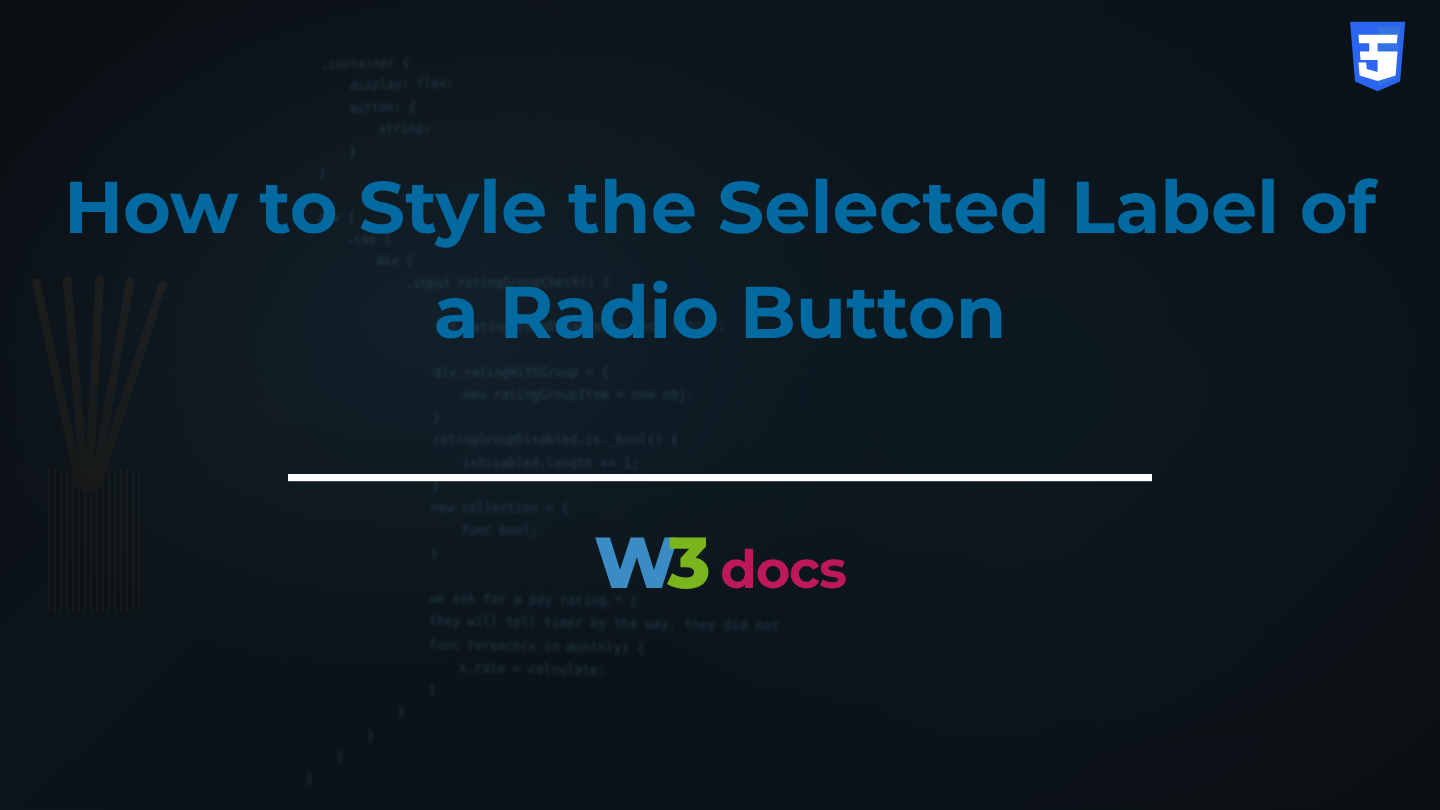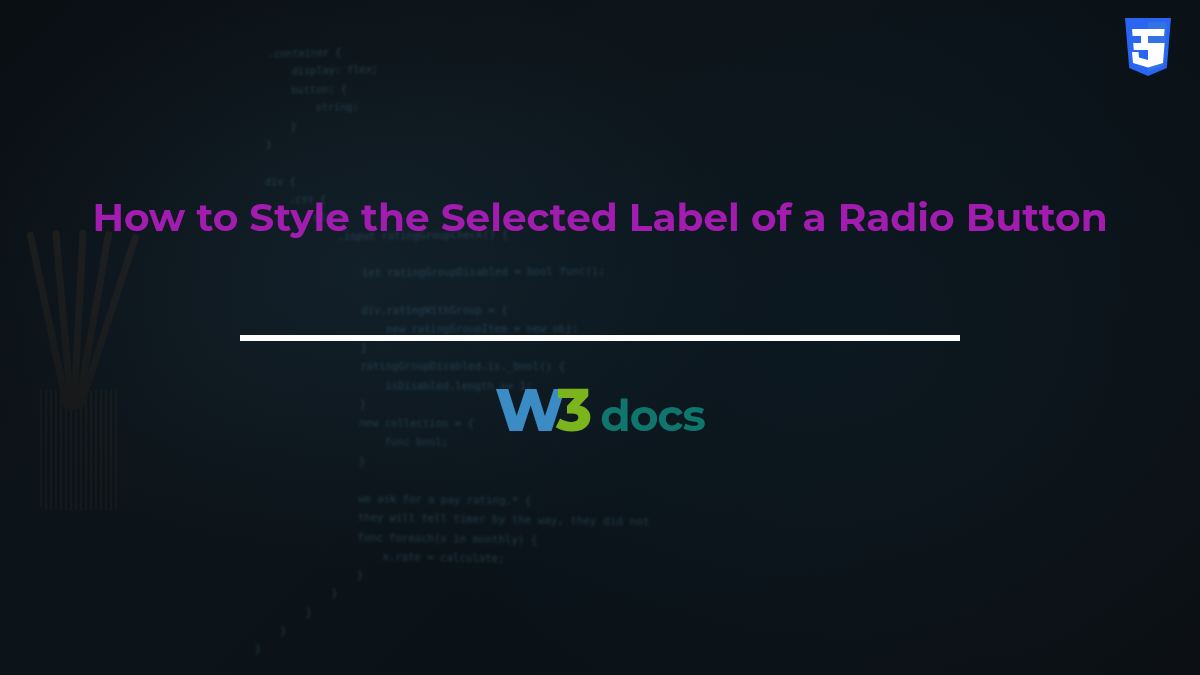--- a/index.html
+++ b/index.html
@@ -80,22 +80,22 @@
       padding: 0 50px;
     }
     .css-icon {
       position: absolute;
       top: 18px;
       right: 24px;
       width: 56px;
       height: 64px;
     }
     .title {
-      color: #a21caf;
-      font-size: 39px;
+      color: #0369a1;
+      font-size: 61px;
       font-weight: 700;
       text-align: center;
       line-height: 1.45;
       max-width: 1100px;
       margin-top: -40px;
     }
     .divider {
       width: 720px;
       height: 6px;
       background: #ffffff;
@@ -117,21 +117,21 @@
     .logo-3 {
       font-size: 60px;
       font-weight: 800;
       color: #7ab51d;
       display: inline-block;
       margin-left: -8px;
     }
     .logo-docs {
       font-size: 44px;
       font-weight: 700;
-      color: #0f766e;
+      color: #be185d;
       margin-left: 6px;
       letter-spacing: -1px;
     }
   </style>
 </head>
 <body>
 
 <div class="background">
   <div class="code-texture">    .container {
         display: flex;

